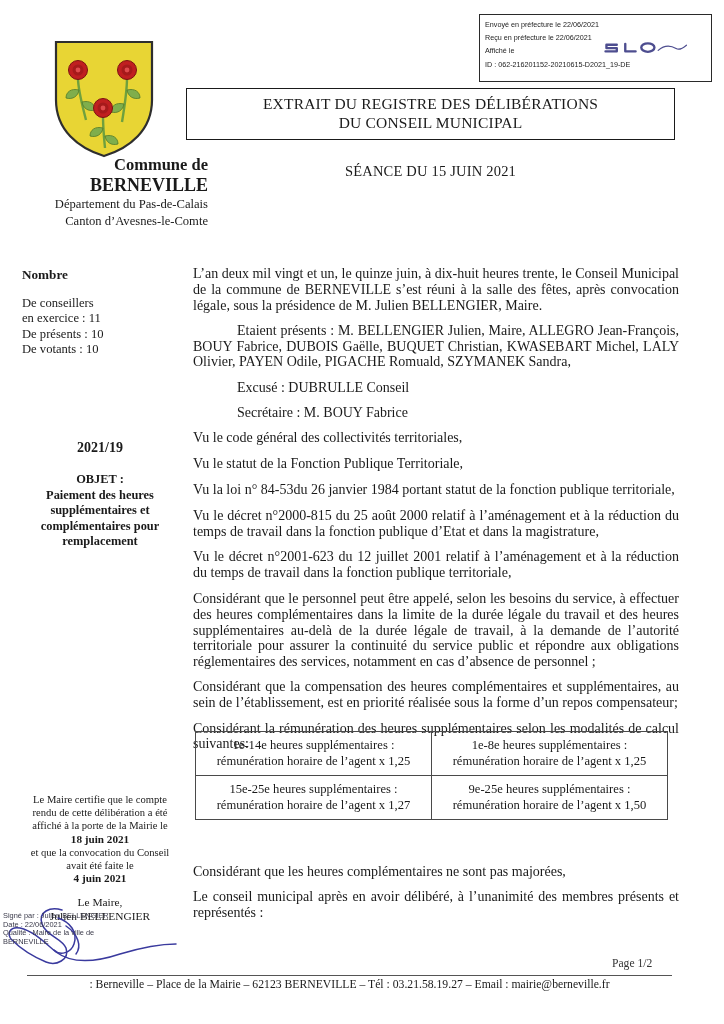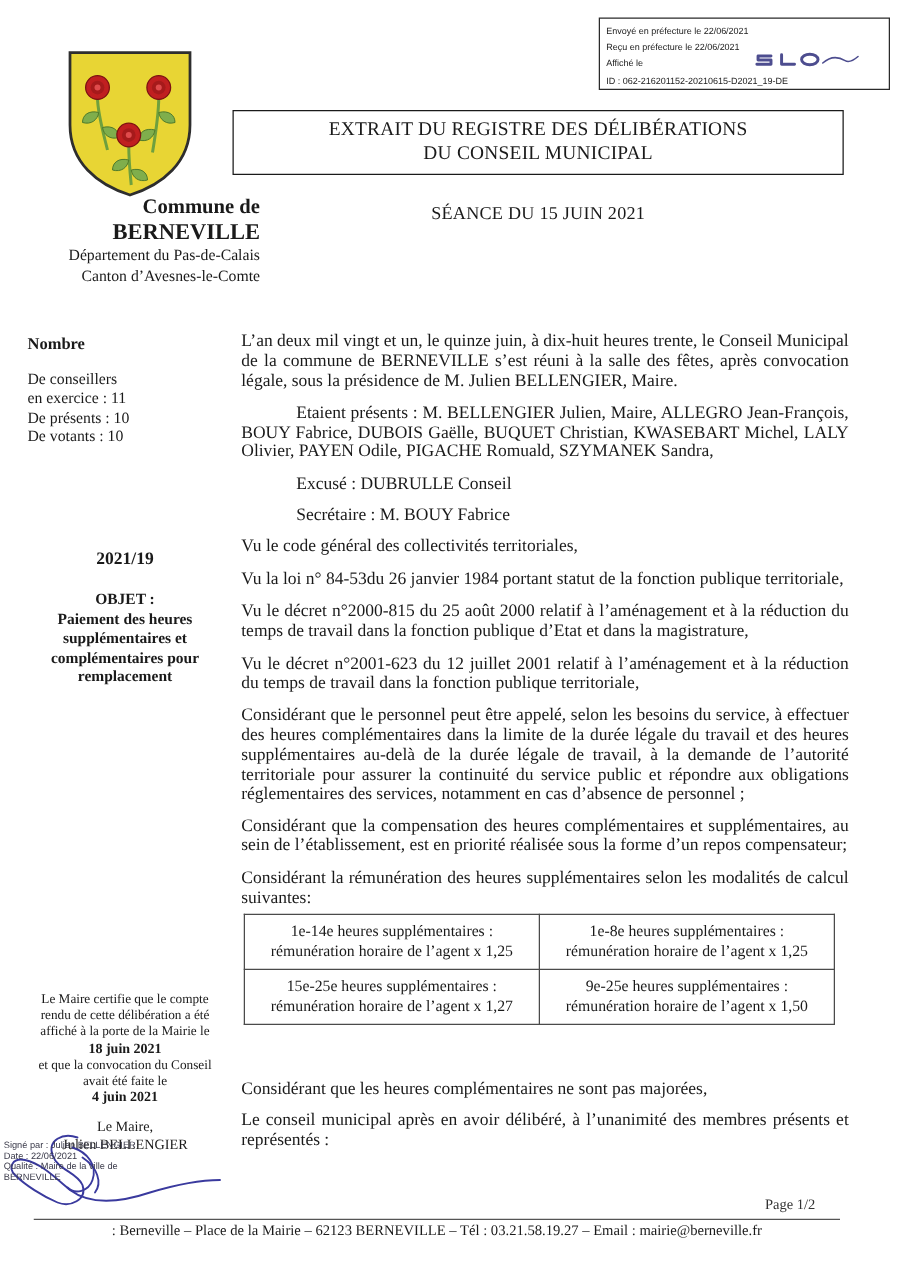--- a/index.html
+++ b/index.html
@@ -15,21 +15,21 @@
     color: #1a1a1a;
     overflow: hidden;
   }
 
   
   .prefecture-box {
     position: absolute;
     left: 479px;
     top: 14px;
     width: 233px;
-    height: 58px;
+    height: 68px;
     border: 1px solid #2a2a2a;
     box-sizing: border-box;
     padding: 3px 5px 0 5px;
     font-family: "Liberation Sans", sans-serif;
     font-size: 7.2px;
     line-height: 13.2px;
     color: #222;
   }
   .prefecture-box .pline { white-space: nowrap; }
   .slo-stamp {
@@ -309,20 +309,21 @@
 </div>
 
 <div class="body-col">
   <p class="p">L’an deux mil vingt et un, le quinze juin, à dix-huit heures trente, le Conseil Municipal de la commune de BERNEVILLE s’est réuni à la salle des fêtes, après convocation légale, sous la présidence de M. Julien BELLENGIER, Maire.</p>
   <p class="p indent">Etaient présents : M. BELLENGIER Julien, Maire, ALLEGRO Jean-François, BOUY Fabrice, DUBOIS Gaëlle, BUQUET Christian,  KWASEBART Michel, LALY Olivier, PAYEN Odile, PIGACHE Romuald, SZYMANEK Sandra,</p>
   <p class="p indent-mid">Excusé : DUBRULLE Conseil</p>
   <p class="p indent-mid">Secrétaire : M. BOUY Fabrice</p>
 
   <div class="vu-list">
     <p class="p">Vu le code général des collectivités territoriales,</p>
+    <p class="p">Vu le statut de la Fonction Publique Territoriale,</p>
     <p class="p">Vu la loi n° 84-53du 26 janvier 1984 portant statut de la fonction publique territoriale,</p>
     <p class="p">Vu le décret n°2000-815 du 25 août 2000 relatif à l’aménagement et à la réduction du temps de travail dans la fonction publique d’Etat et dans la magistrature,</p>
     <p class="p">Vu le décret n°2001-623 du 12 juillet 2001 relatif à l’aménagement et à la réduction du temps de travail dans la fonction publique territoriale,</p>
   </div>
 
   <p class="p">Considérant que le personnel peut être appelé, selon les besoins du service, à effectuer des heures complémentaires dans la limite de la durée légale du travail et des heures supplémentaires au-delà de la durée légale de travail, à la demande de l’autorité territoriale pour assurer la continuité du service public et répondre aux obligations réglementaires des services, notamment en cas d’absence de personnel ;</p>
   <p class="p">Considérant que la compensation des heures complémentaires et supplémentaires, au sein de l’établissement, est en priorité réalisée sous la forme d’un repos compensateur;</p>
   <p class="p tight">Considérant la rémunération des heures supplémentaires selon les modalités de calcul suivantes:</p>
 </div>
 

